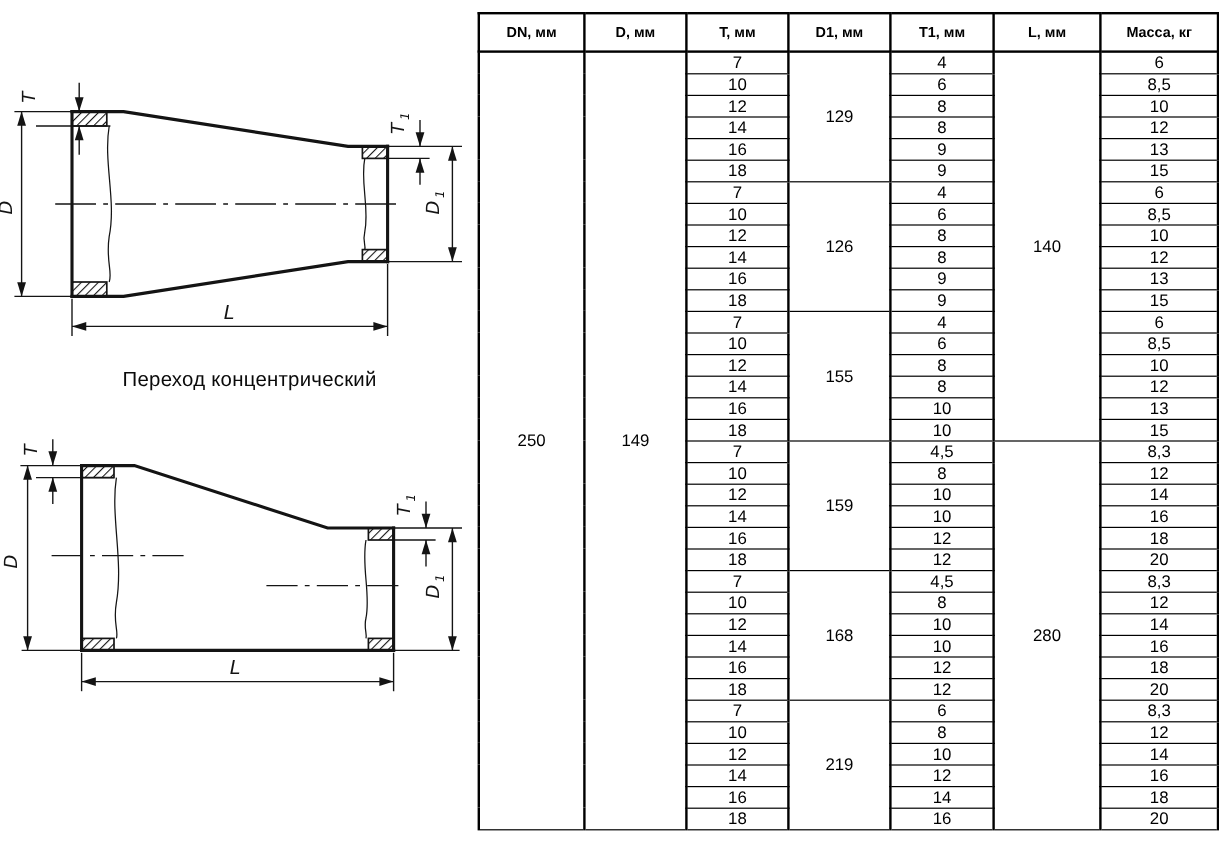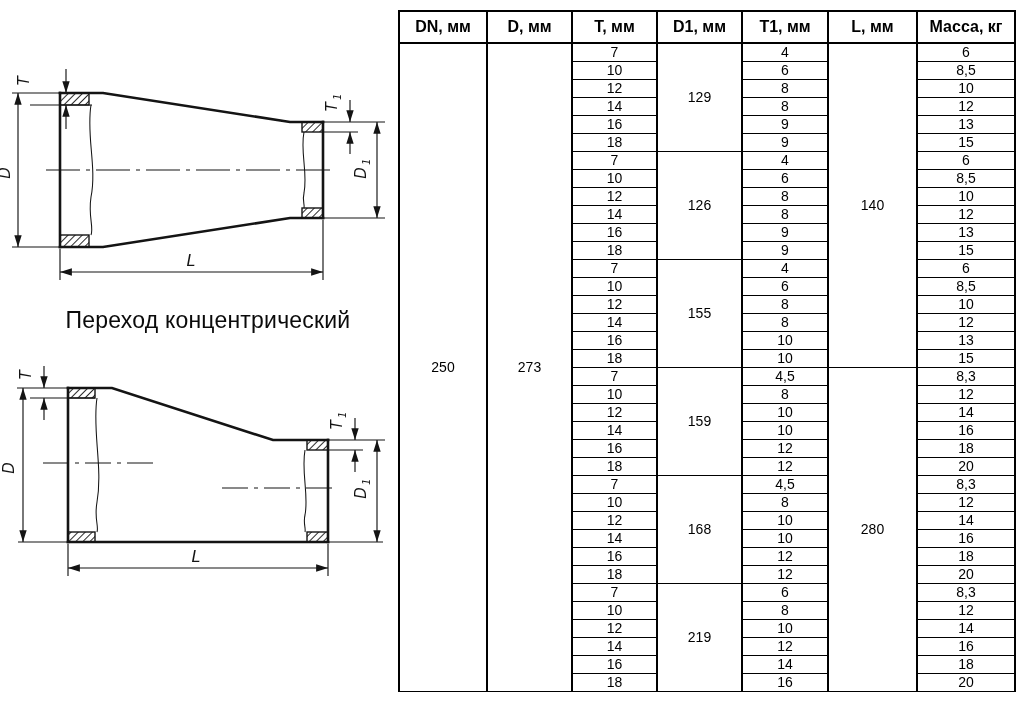--- a/index.html
+++ b/index.html
@@ -5,41 +5,41 @@
   html,body{margin:0;padding:0;}
   body{
     width:1016px;height:701px;position:relative;background:#fff;overflow:hidden;
     font-family:"Liberation Sans",sans-serif;color:#000;
   }
   
   .panel{position:absolute;left:0;top:0;width:396px;height:701px;}
   .fig{position:absolute;left:0;}
   .fig-caption{
     position:absolute;left:10px;width:396px;text-align:center;
-    font-size:23px;color:#0a0a0a;letter-spacing:.2px;
+    font-size:17px;color:#0a0a0a;letter-spacing:.2px;
   }
   .ol{stroke:#141414;stroke-width:2.6;fill:none;stroke-linecap:square;stroke-linejoin:miter;}
   .tn{stroke:#141414;stroke-width:1.15;fill:none;}
   .wavy{stroke:#141414;stroke-width:1.05;fill:none;}
   .cl{stroke:#141414;stroke-width:1.15;fill:none;stroke-dasharray:34 6 4 6;}
   .hatchrect{stroke:#141414;stroke-width:1.4;}
   .dlbl{font:italic 15px "DejaVu Sans",sans-serif;fill:#141414;text-anchor:middle;}
   .dsub{font:italic 10px "DejaVu Sans",sans-serif;fill:#141414;text-anchor:start;}
   
   .spec-table{
     position:absolute;left:398px;top:10px;width:616px;height:673px;
     border-collapse:collapse;table-layout:fixed;background:#fff;
   }
   .spec-table th,.spec-table td{
     border:1px solid #000;border-left-width:2px;border-right-width:2px;
     text-align:center;vertical-align:middle;padding:0;
     font-size:14px;line-height:1;color:#000;
   }
   .spec-table th{
-    height:30px;font-size:16px;font-weight:bold;border-bottom-width:2px;border-top-width:2px;
+    height:30px;font-size:12px;font-weight:bold;border-bottom-width:2px;border-top-width:2px;
   }
   .spec-table tbody tr{height:18px;}
 </style>
 </head>
 <body>
 
 <div class="panel">
 
   <svg class="fig" style="top:55px" width="396" height="245" viewBox="0 0 396 245">
     <defs>
@@ -206,21 +206,21 @@
       <th>T, мм</th>
       <th>D1, мм</th>
       <th>T1, мм</th>
       <th>L, мм</th>
       <th>Масса, кг</th>
     </tr>
   </thead>
   <tbody>
       <tr>
         <td rowspan="36">250</td>
-        <td rowspan="36">273</td>
+        <td rowspan="36">149</td>
         <td>7</td>
         <td rowspan="6">129</td>
         <td>4</td>
         <td rowspan="18">140</td>
         <td>6</td>
       </tr>
       <tr>
         <td>10</td>
         <td>6</td>
         <td>8,5</td>

